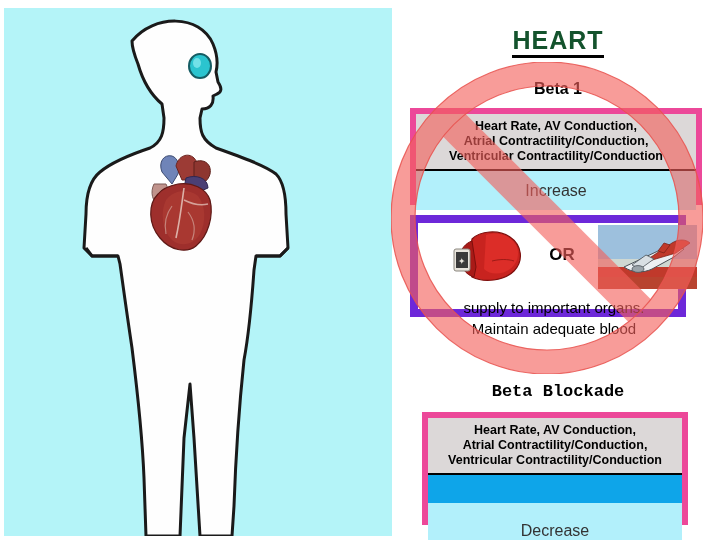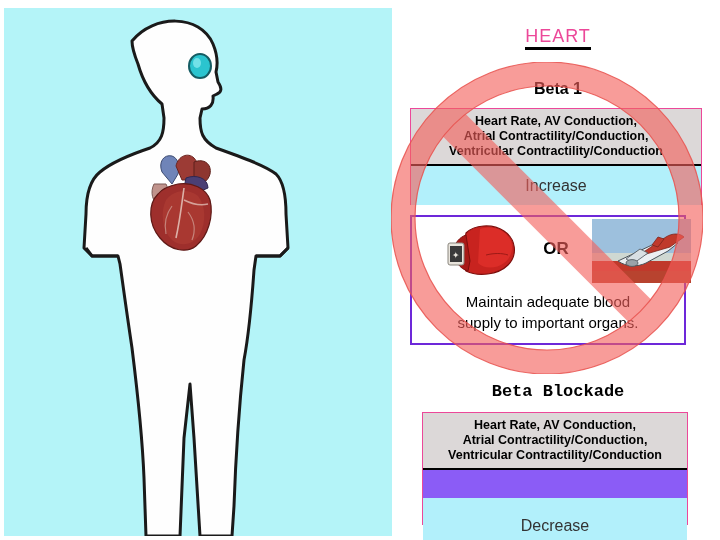--- a/index.html
+++ b/index.html
@@ -48,23 +48,23 @@
     width: 324px;
     height: 540px;
   }
 
   #title-heart {
     position: absolute;
     left: 0;
     top: 26px;
     width: 324px;
     text-align: center;
-    font-size: 18px;
-    font-weight: normal;
-    color: #ec4899;
+    font-size: 25px;
+    font-weight: bold;
+    color: #14532d;
     letter-spacing: 1px;
   }
   #title-heart span.ul {
     border-bottom: 3px solid #000000;
     padding-bottom: 1px;
   }
 
   #label-beta1 {
     position: absolute;
     left: 0;
@@ -72,23 +72,23 @@
     width: 324px;
     text-align: center;
     font-size: 16px;
     font-weight: bold;
     color: #000000;
   }
 
   
   .effects-table {
     position: absolute;
-    border: 1px solid #ec4899;
+    border: 6px solid #ec4899;
     box-sizing: border-box;
-    background: #8b5cf6;
+    background: #0ea5e9;
   }
   .effects-head {
     background: #dcd8d8;
     text-align: center;
     font-weight: bold;
     font-size: 12.5px;
     color: #000000;
     line-height: 15px;
     padding: 5px 2px 5px 2px;
     border-bottom: 2px solid #000000;
@@ -123,22 +123,22 @@
     line-height: 55px;
     margin-top: 28px;
   }
 
   
   #or-box {
     position: absolute;
     left: 14px;
     top: 215px;
     width: 276px;
-    height: 130px;
-    border: 2px solid #6d28d9;
+    height: 102px;
+    border: 8px solid #6d28d9;
     box-sizing: border-box;
     background: #ffffff;
   }
   #glove-img {
     position: absolute;
     left: 28px;
     top: 4px;
     width: 82px;
     height: 62px;
   }
@@ -309,22 +309,22 @@
                L 54 44 C 46 48, 34 48, 26 42 Z" fill="#eceff2" stroke="#4a5258" stroke-width="1"></path>
       <path d="M44 38 L 74 18 C 80 14, 88 14, 92 18 L 78 28 Z" fill="#c0392b" stroke="#7d231a" stroke-width="0.8"></path>
       <path d="M34 40 L 48 30 L 56 34 L 42 44 Z" fill="#d9dfe3" stroke="#4a5258" stroke-width="0.8"></path>
       <ellipse cx="40" cy="44" rx="6" ry="3.4" fill="#9aa3a9" stroke="#4a5258" stroke-width="0.8"></ellipse>
       <path d="M60 26 L 66 18 L 72 20 L 66 28 Z" fill="#c0392b" stroke="#7d231a" stroke-width="0.8"></path>
     </svg>
 
     <div id="or-label">OR</div>
 
     <div id="or-caption">
+      <div>supply to important organs.</div>
       <div>Maintain adequate blood</div>
-      <div>supply to important organs.</div>
     </div>
   </div>
 
   <div id="label-beta-blockade">Beta Blockade</div>
 
   <div class="effects-table" id="table-blockade">
     <div class="effects-head">
       <div>Heart Rate, AV Conduction,</div>
       <div>Atrial Contractility/Conduction,</div>
       <div>Ventricular Contractility/Conduction</div>

